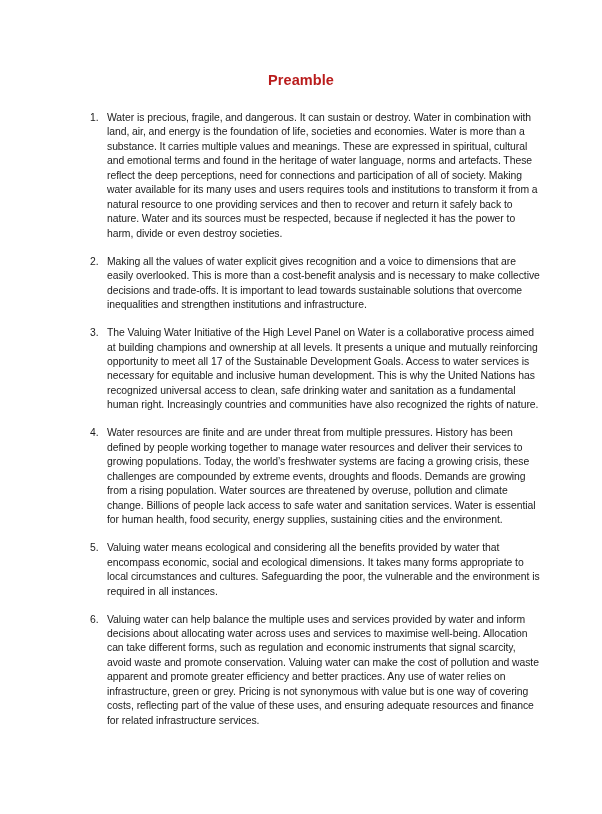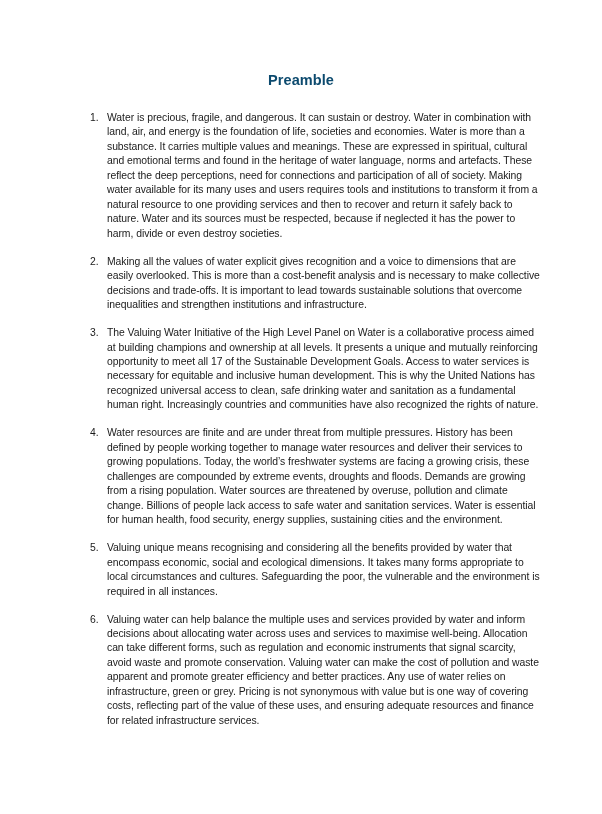--- a/index.html
+++ b/index.html
@@ -57,41 +57,41 @@
       top: 0;
     }
     .item .lead {
       font-weight: normal;
     }
   </style>
 </head>
 <body>
 
 <div class="page">
-  <div class="title" style="color: #0c4a6e;">Preamble</div>
+  <div class="title" style="color: #b91c1c;">Preamble</div>
 
   <ol class="list">
     <li class="item">
       <span class="num">1.</span>
       <span class="lead">Water is precious, fragile, and dangerous.</span><span class="body"> It can sustain or destroy. Water in combination with land, air, and energy is the foundation of life, societies and economies. Water is more than a substance. It carries multiple values and meanings. These are expressed in spiritual, cultural and emotional terms and found in the heritage of water language, norms and artefacts. These reflect the deep perceptions, need for connections and participation of all of society. Making water available for its many uses and users requires tools and institutions to transform it from a natural resource to one providing services and then to recover and return it safely back to nature. Water and its sources must be respected, because if neglected it has the power to harm, divide or even destroy societies.</span>
     </li>
     <li class="item">
       <span class="num">2.</span>
       <span class="lead">Making all the values of water explicit gives recognition and a voice to dimensions that are easily overlooked</span><span class="body">. This is more than a cost-benefit analysis and is necessary to make collective decisions and trade-offs. It is important to lead towards sustainable solutions that overcome inequalities and strengthen institutions and infrastructure.</span>
     </li>
     <li class="item">
       <span class="num">3.</span>
       <span class="lead">The Valuing Water Initiative of the High Level Panel on Water is a collaborative process aimed at building champions and ownership at all levels.</span><span class="body"> It presents a unique and mutually reinforcing opportunity to meet all 17 of the Sustainable Development Goals. Access to water services is necessary for equitable and inclusive human development. This is why the United Nations has recognized universal access to clean, safe drinking water and sanitation as a fundamental human right. Increasingly countries and communities have also recognized the rights of nature.</span>
     </li>
     <li class="item">
       <span class="num">4.</span>
       <span class="lead">Water resources are finite and are under threat from multiple pressures.</span><span class="body"> History has been defined by people working together to manage water resources and deliver their services to growing populations. Today, the world’s freshwater systems are facing a growing crisis, these challenges are compounded by extreme events, droughts and floods. Demands are growing from a rising population. Water sources are threatened by overuse, pollution and climate change. Billions of people lack access to safe water and sanitation services. Water is essential for human health, food security, energy supplies, sustaining cities and the environment.</span>
     </li>
     <li class="item">
       <span class="num">5.</span>
-      <span class="lead">Valuing unique means recognising and considering all the benefits provided by water that encompass economic, social and ecological dimensions.</span><span class="body"> It takes many forms appropriate to local circumstances and cultures. Safeguarding the poor, the vulnerable and the environment is required in all instances.</span>
+      <span class="lead">Valuing water means ecological and considering all the benefits provided by water that encompass economic, social and ecological dimensions.</span><span class="body"> It takes many forms appropriate to local circumstances and cultures. Safeguarding the poor, the vulnerable and the environment is required in all instances.</span>
     </li>
     <li class="item">
       <span class="num">6.</span>
       <span class="lead">Valuing water can help balance the multiple uses and services provided by water</span><span class="body"> and inform decisions about allocating water across uses and services to maximise well-being. Allocation can take different forms, such as regulation and economic instruments that signal scarcity, avoid waste and promote conservation. Valuing water can make the cost of pollution and waste apparent and promote greater efficiency and better practices. Any use of water relies on infrastructure, green or grey. Pricing is not synonymous with value but is one way of covering costs, reflecting part of the value of these uses, and ensuring adequate resources and finance for related infrastructure services.</span>
     </li>
   </ol>
 </div>
 
 </body></html>

